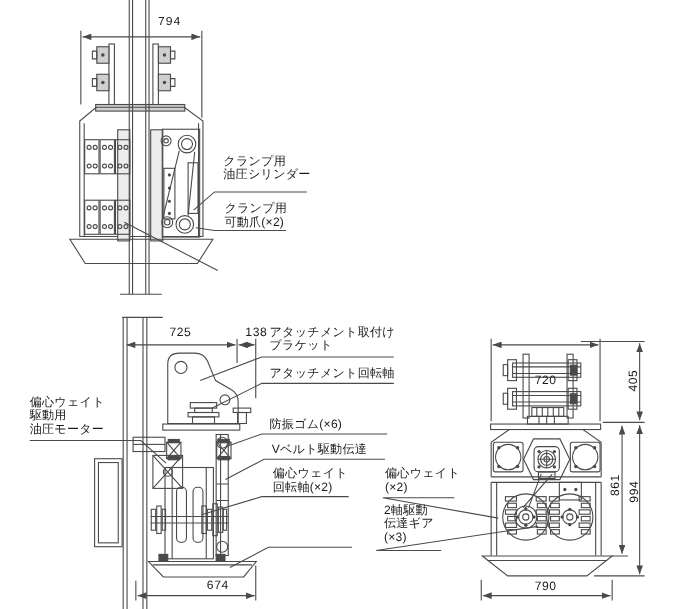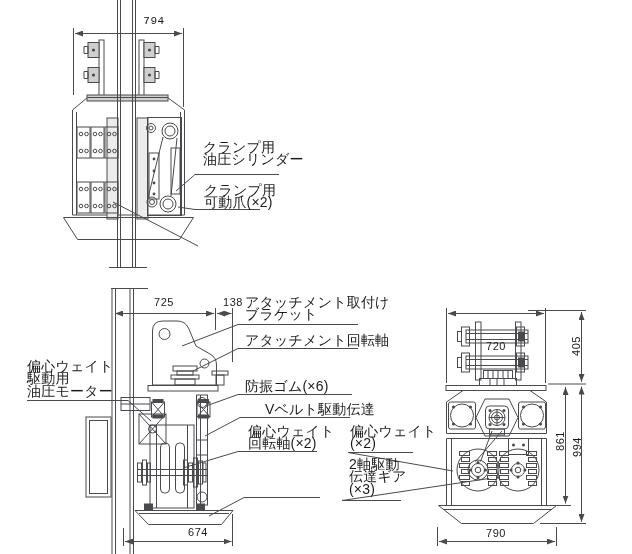--- a/index.html
+++ b/index.html
@@ -1,19 +1,19 @@
 <!DOCTYPE html>
 <html><head>
 <meta charset="utf-8">
 <style>
   html,body{margin:0;padding:0;background:#fff;}
   .canvas{position:relative;width:632px;height:554px;background:#fff;overflow:hidden;
           font-family:"Liberation Sans","DejaVu Sans",sans-serif;color:#1a1a1a;}
   .canvas svg{position:absolute;left:0;top:0;}
-  .lbl{position:absolute;font-size:14px;line-height:12.3px;white-space:pre-line;
+  .lbl{position:absolute;font-size:11px;line-height:12.3px;white-space:pre-line;
        color:#1a1a1a;letter-spacing:0.2px;}
   .dim{position:absolute;font-size:11px;color:#1a1a1a;text-align:center;letter-spacing:0.5px;}
   .dim.rot{transform:rotate(-90deg);transform-origin:center center;height:14px;}
 </style>
 </head>
 <body>
 
 <div class="canvas">
 
 <svg width="632" height="554" viewBox="0 0 632 554">
@@ -334,21 +334,21 @@
 
 <div class="dim" style="left:150px;top:296px;width:28px;">725</div>
 <div class="dim" style="left:209px;top:296px;width:28px;margin-left:10px;">138</div>
 <div class="lbl" style="left:27px;top:360px;">偏心ウェイト
 駆動用
 油圧モーター</div>
 <div class="lbl" style="left:245px;top:296px;">アタッチメント取付け
 ブラケット</div>
 <div class="lbl" style="left:245px;top:334px;">アタッチメント回転軸</div>
 <div class="lbl" style="left:245px;top:380px;">防振ゴム(×6)</div>
-<div class="lbl" style="left:247px;top:403px;margin-left:18px;">Vベルト駆動伝達</div>
+<div class="lbl" style="left:247px;top:403px;">Vベルト駆動伝達</div>
 <div class="lbl" style="left:248px;top:425px;">偏心ウェイト
 回転軸(×2)</div>
 <div class="dim" style="left:183px;top:526px;width:30px;">674</div>
 
 <div class="dim" style="left:481px;top:296px;width:30px;margin-top:44px;">720</div>
 <div class="lbl" style="left:350px;top:425px;">偏心ウェイト
 (×2)</div>
 <div class="lbl" style="left:349px;top:458px;">2軸駆動
 伝達ギア
 (×3)</div>

